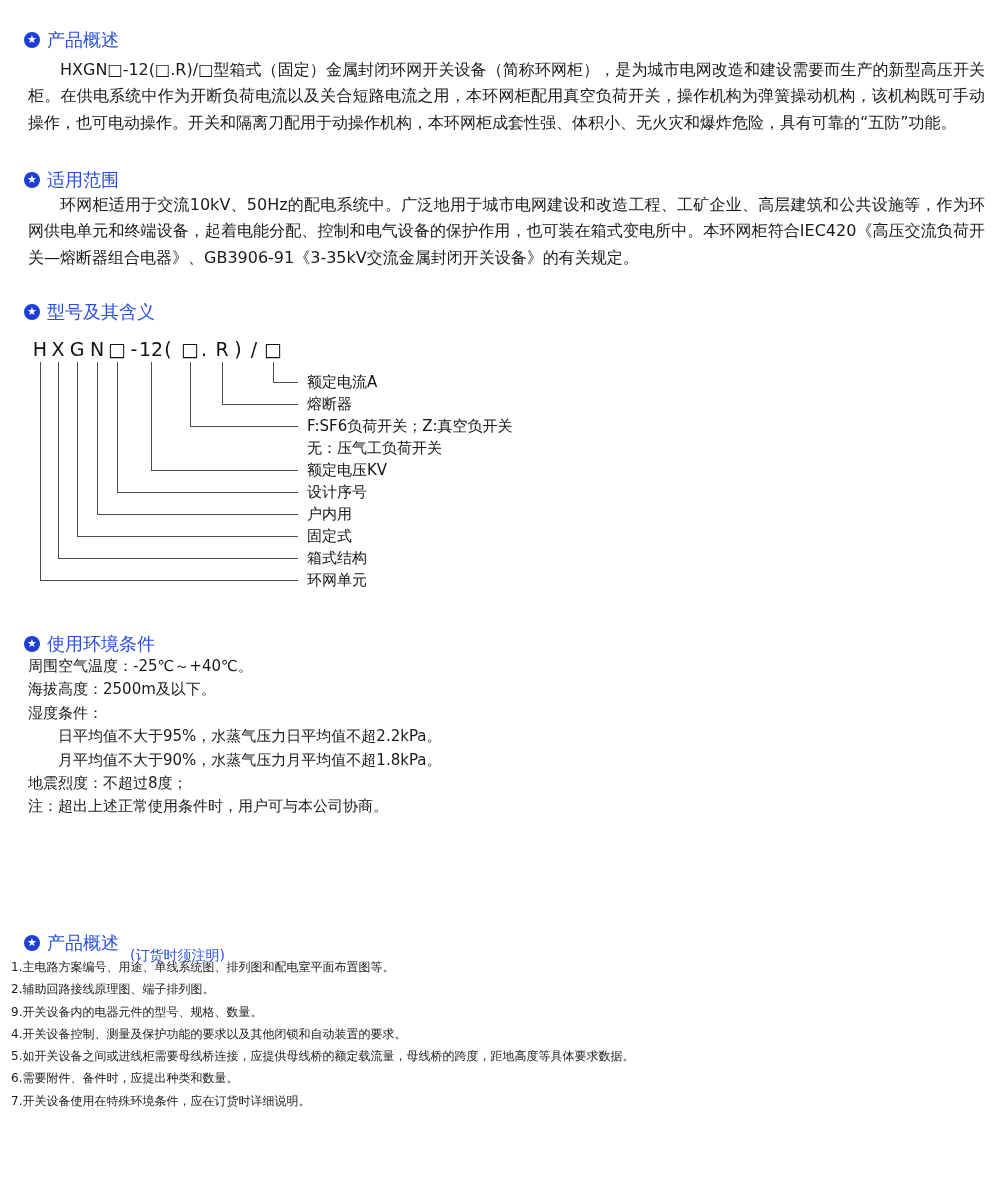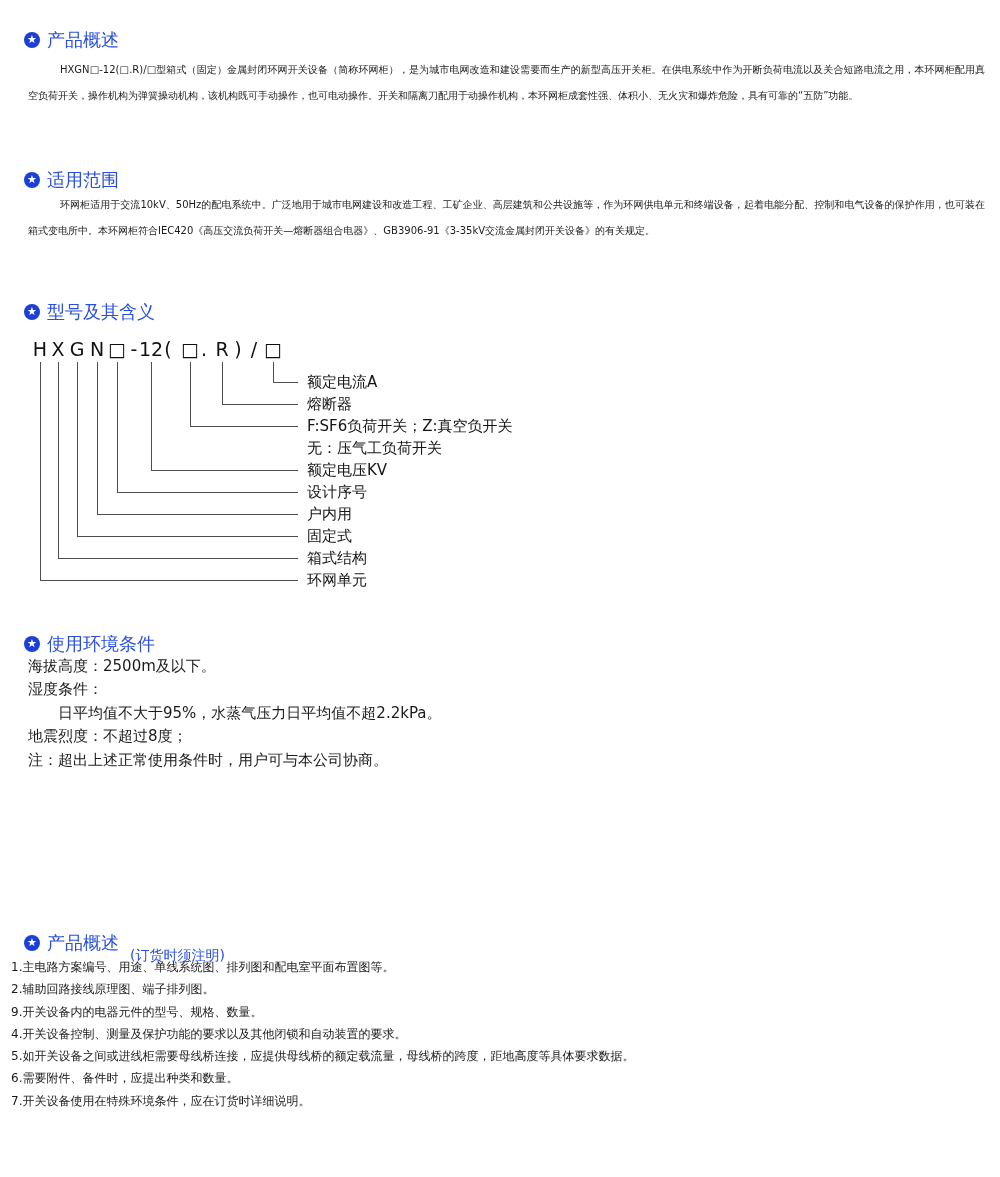--- a/index.html
+++ b/index.html
@@ -12,21 +12,21 @@
     color:#2a4fdf;font-size:18px;line-height:22px;white-space:nowrap;
   }
   .badge{
     width:16px;height:16px;border-radius:50%;background:#1c3fd6;flex:0 0 16px;
     display:inline-flex;align-items:center;justify-content:center;
   }
   .badge .star{color:#ffffff;font-size:11px;line-height:16px;transform:translateY(-0.5px);}
   .sub-heading{font-size:14px;color:#2a4fdf;margin-left:4px;margin-top:24px;}
   .para{
     position:absolute;left:28px;width:957px;margin:0;
-    font-size:10px;line-height:26.3px;text-align:justify;
+    font-size:16px;line-height:26.3px;text-align:justify;
   }
   .para.first-indent{text-indent:32px;}
   .env-list{position:absolute;left:28px;width:940px;font-size:15px;}
   .env-list .line{line-height:23.4px;}
   .env-list .line.ind{padding-left:30px;}
   .order-list{position:absolute;left:11px;width:957px;font-size:12px;}
   .order-list .line{line-height:22.3px;}
   #model-diagram{position:absolute;left:20px;top:330px;}
   .model-char{font-size:19px;fill:#111111;}
   .diagram-line{stroke:#4d4d4d;stroke-width:1;fill:none;shape-rendering:crispEdges;}
@@ -93,23 +93,25 @@
     <text x="287" y="255" class="diagram-label">环网单元</text>
   </svg>
 
 <div class="sec-heading" style="top:633px">
   <span class="badge">
       <span class="star">★</span>
     </span>
   <span>使用环境条件</span>
 </div>
 <div class="env-list" style="top:655px">
+  <div class="line">周围空气温度：-25℃～+40℃。</div>
   <div class="line">海拔高度：2500m及以下。</div>
   <div class="line">湿度条件：</div>
   <div class="line ind">日平均值不大于95%，水蒸气压力日平均值不超2.2kPa。</div>
+  <div class="line ind">月平均值不大于90%，水蒸气压力月平均值不超1.8kPa。</div>
   <div class="line">地震烈度：不超过8度；</div>
   <div class="line">注：超出上述正常使用条件时，用户可与本公司协商。</div>
 </div>
 
 <div class="sec-heading" style="top:920px">
   <span class="badge">
       <span class="star">★</span>
     </span>
   <span>产品概述</span>
   <span class="sub-heading">(订货时须注明)</span>

